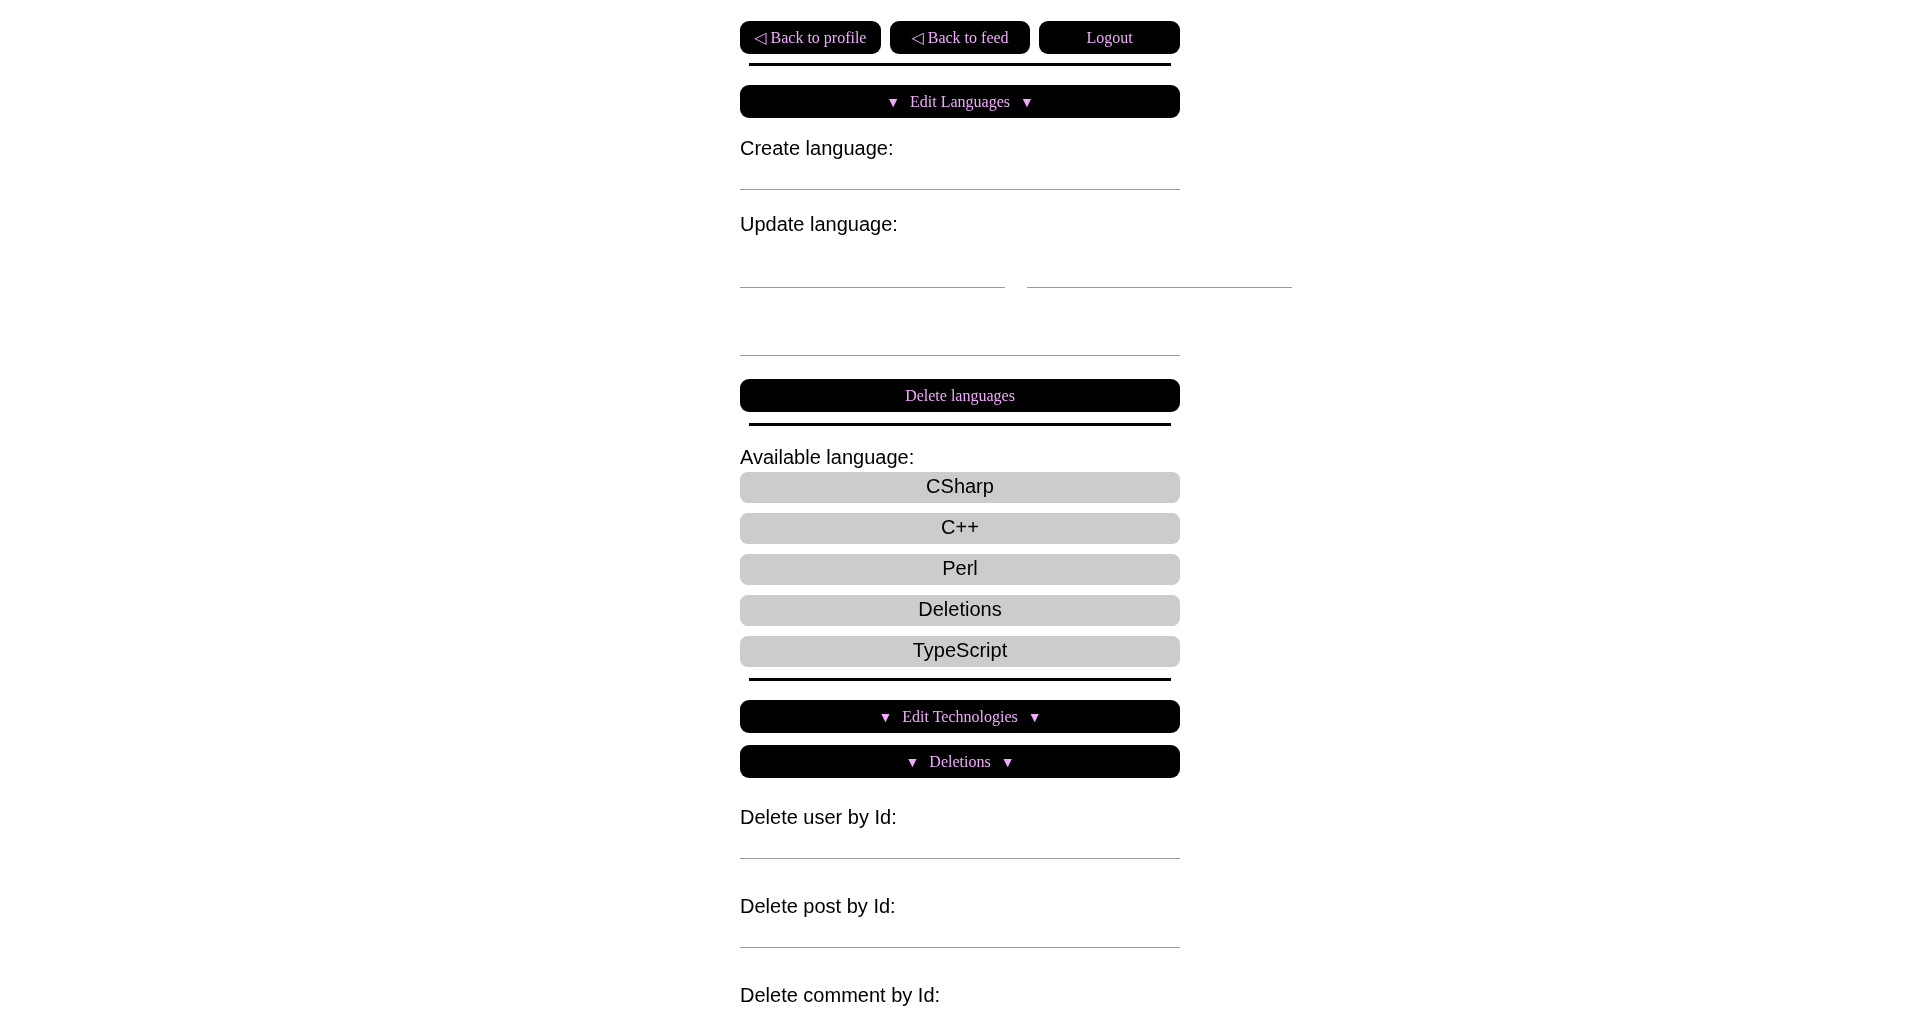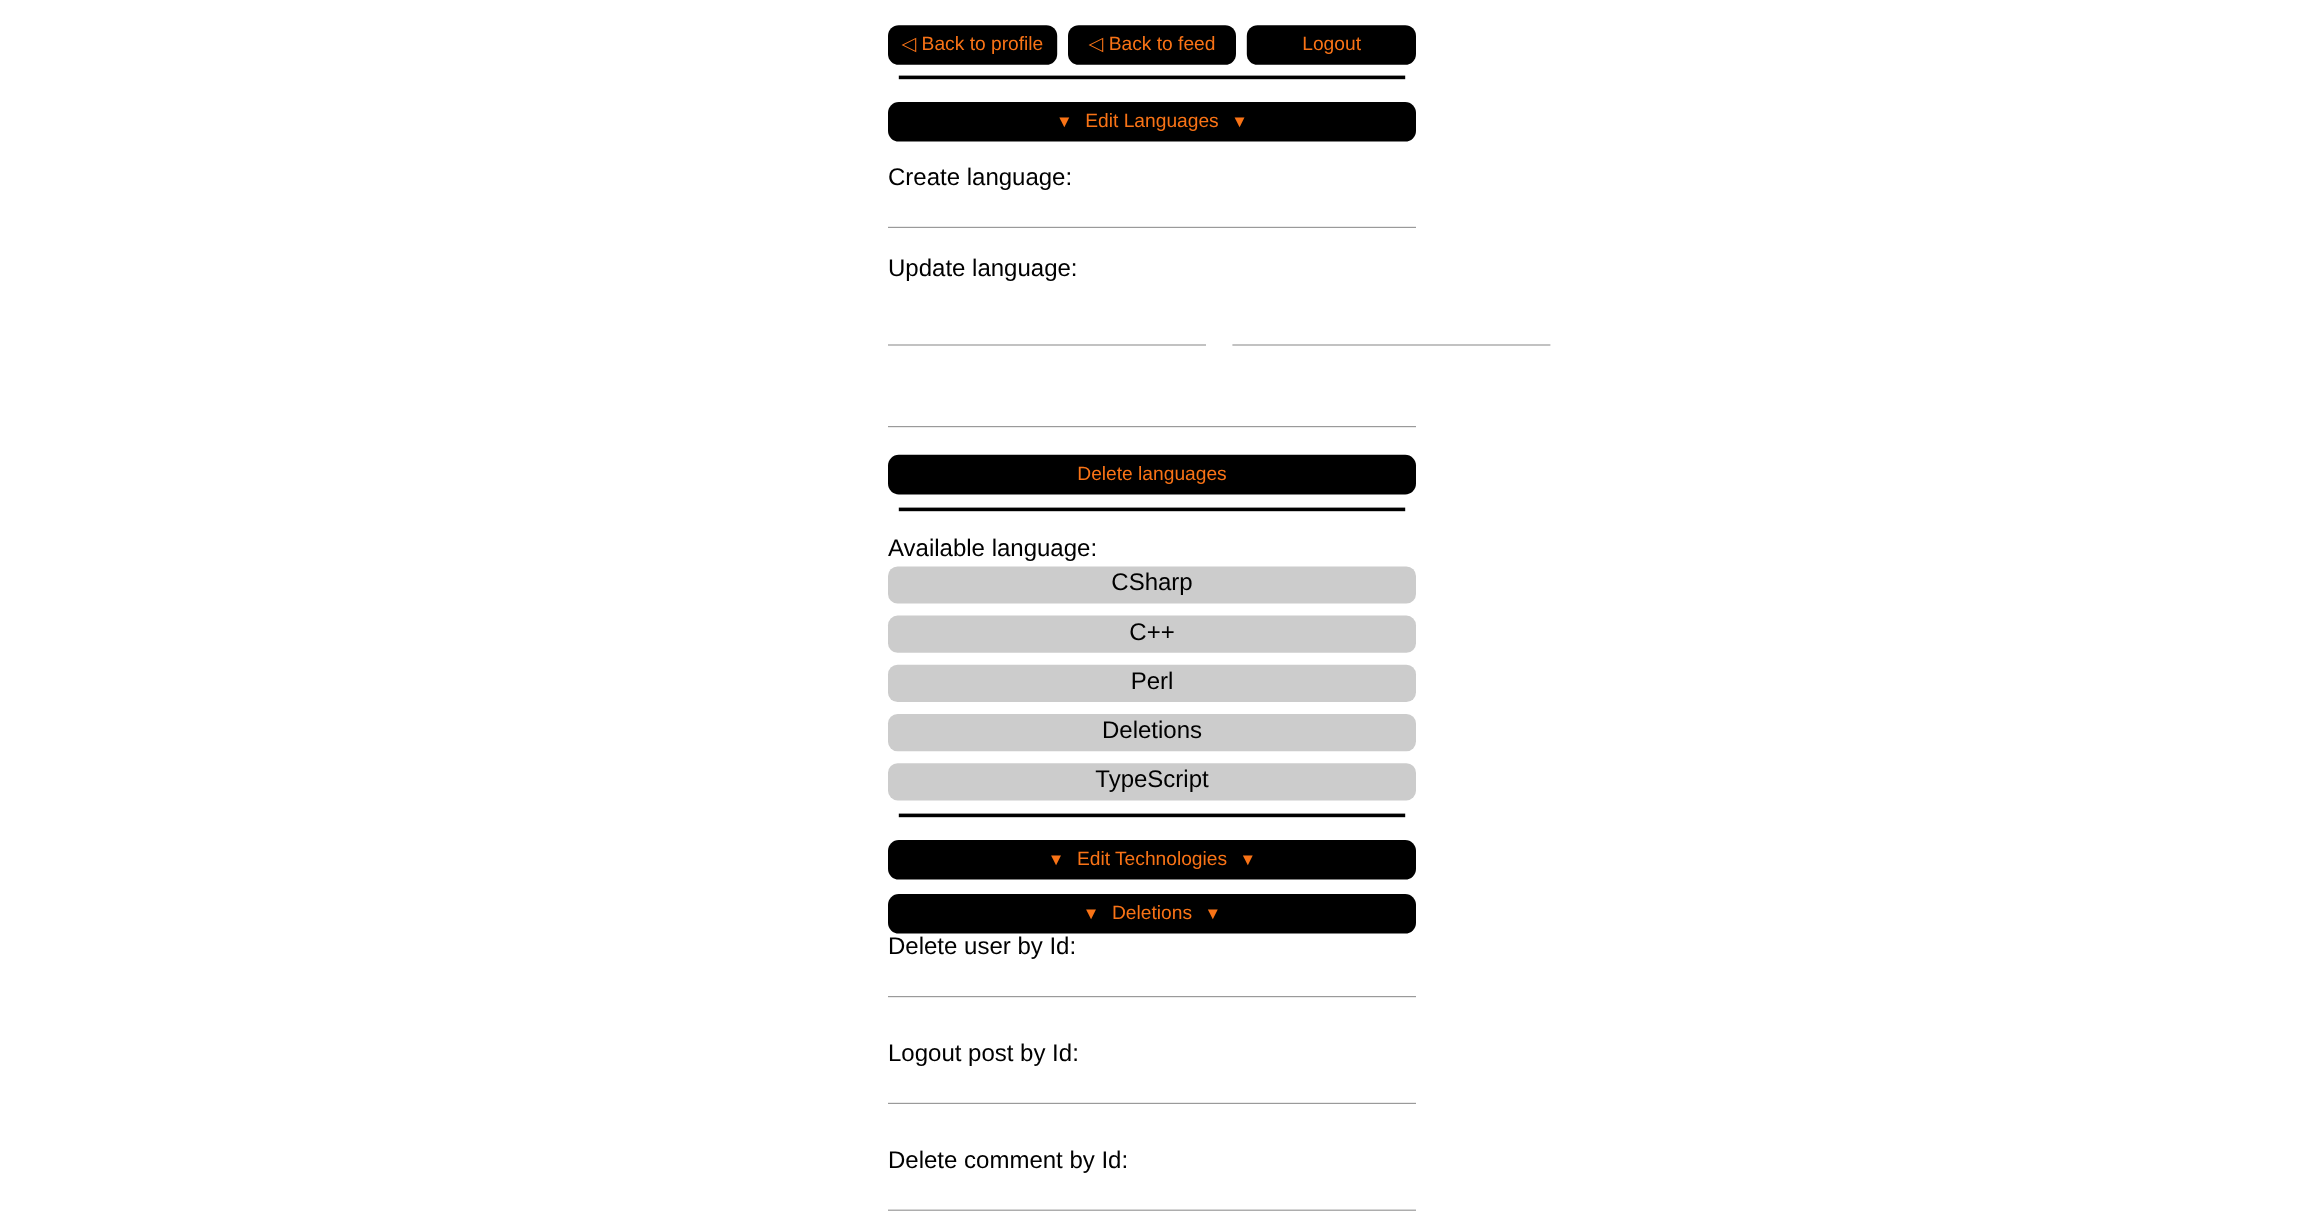--- a/index.html
+++ b/index.html
@@ -14,24 +14,24 @@
 
   .container {
     width: 440px;
     margin: 0 auto;
     padding-top: 21px;
   }
 
   
   .btn {
     background: #000;
-    color: #f97316;
+    color: #f0abfc;
     border: none;
     border-radius: 9px;
-    font-family: Liberation Sans, sans-serif;
+    font-family: Liberation Serif, serif;
     font-size: 16px;
     height: 33px;
     line-height: 33px;
     padding: 0 10px;
     cursor: pointer;
     text-align: center;
     white-space: nowrap;
   }
   .nav-row {
     display: flex;
@@ -112,21 +112,21 @@
     border: none;
     border-radius: 8px;
     padding: 3px 10px 5px 10px;
     font-family: "Liberation Sans", sans-serif;
     font-size: 20px;
     cursor: pointer;
   }
 
   .submit-gap { margin-top: 20px; }
   .bars-gap { margin-bottom: 12px; }
-  .deletions-bar-gap { }
+  .deletions-bar-gap { margin-bottom: 28px; }
 </style>
 </head>
 <body>
 
 <div class="container">
 
   <div class="nav-row">
     <button class="btn">
       <span>◁</span>
       <span>Back to profile</span>
@@ -198,21 +198,21 @@
     <span class="chev">▼</span>
   </button>
 
   <div>
     <div class="del-field">
       <label>Delete user by Id:</label>
       <input type="text" value="" style="">
     </div>
 
     <div class="del-field">
-      <label>Logout post by Id:</label>
+      <label>Delete post by Id:</label>
       <input type="text" value="" style="">
     </div>
 
     <div class="del-field">
       <label>Delete comment by Id:</label>
       <input type="text" value="" style="">
     </div>
 
     <button class="btn bar-btn submit-gap">
       <span>Delete</span>

